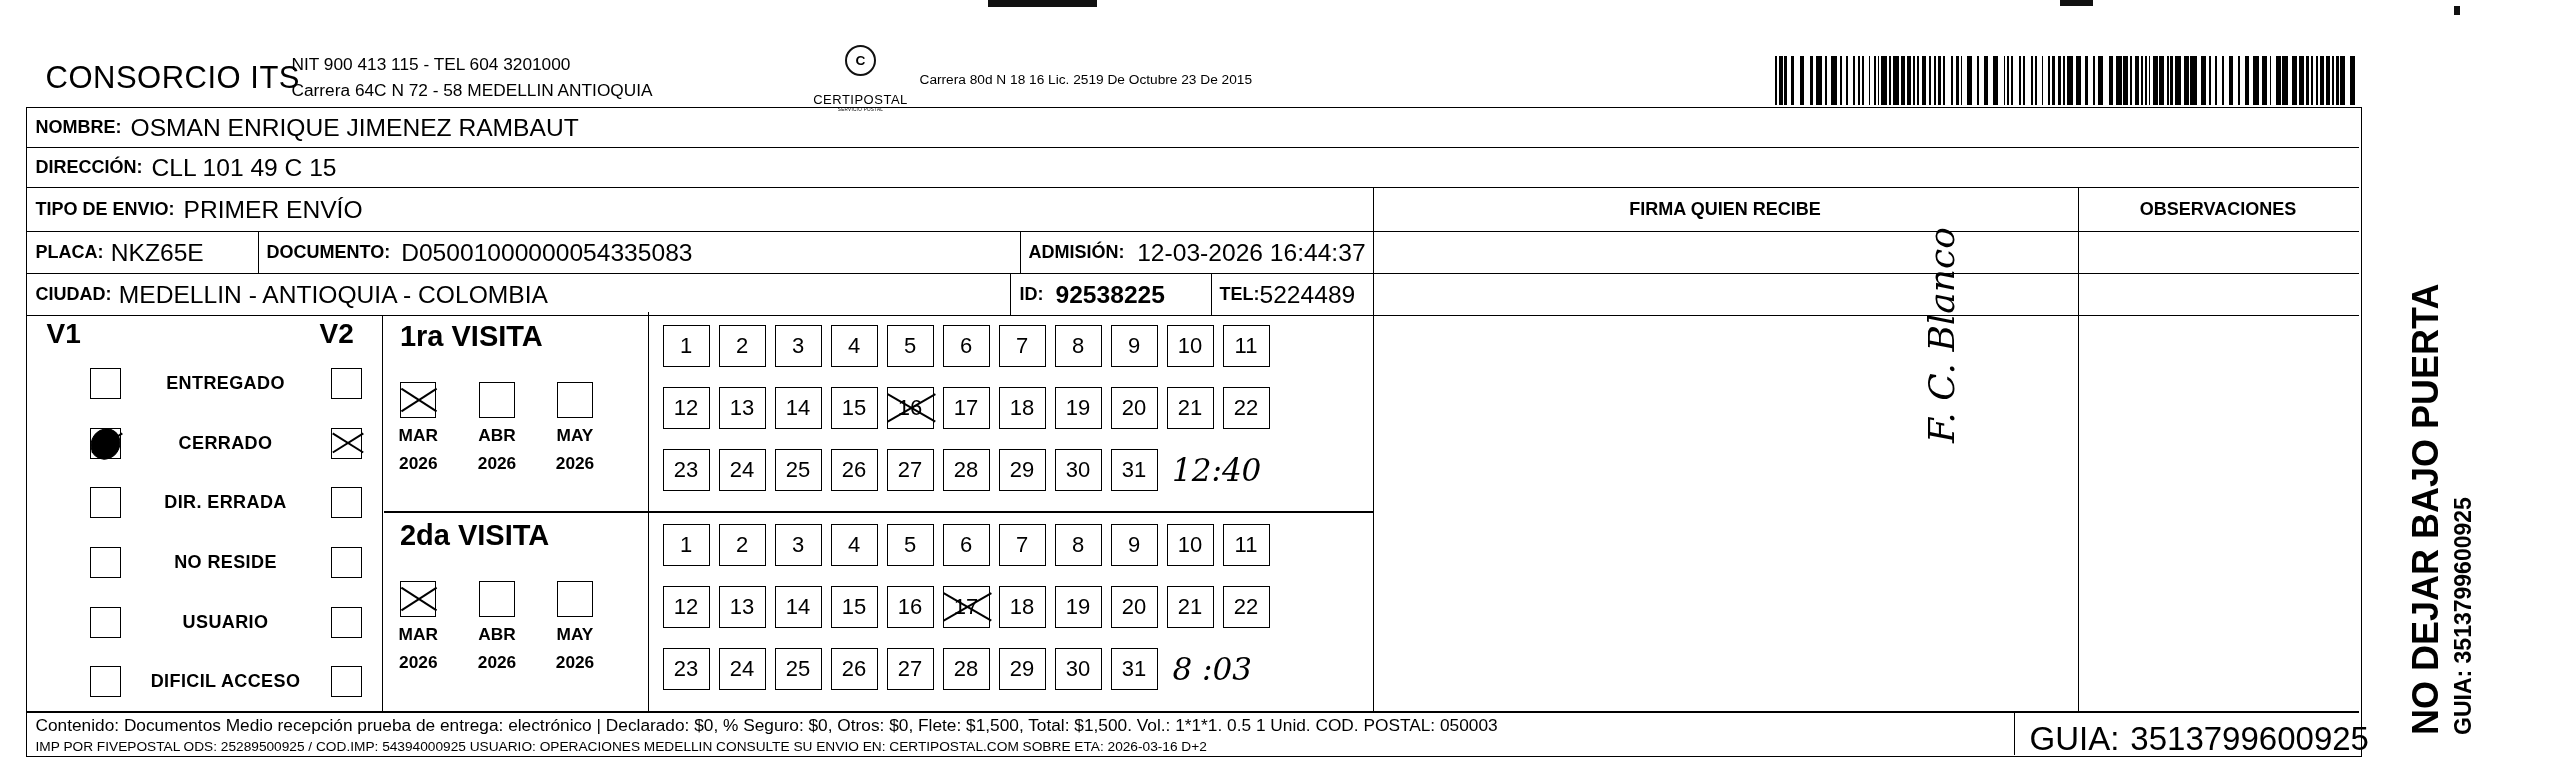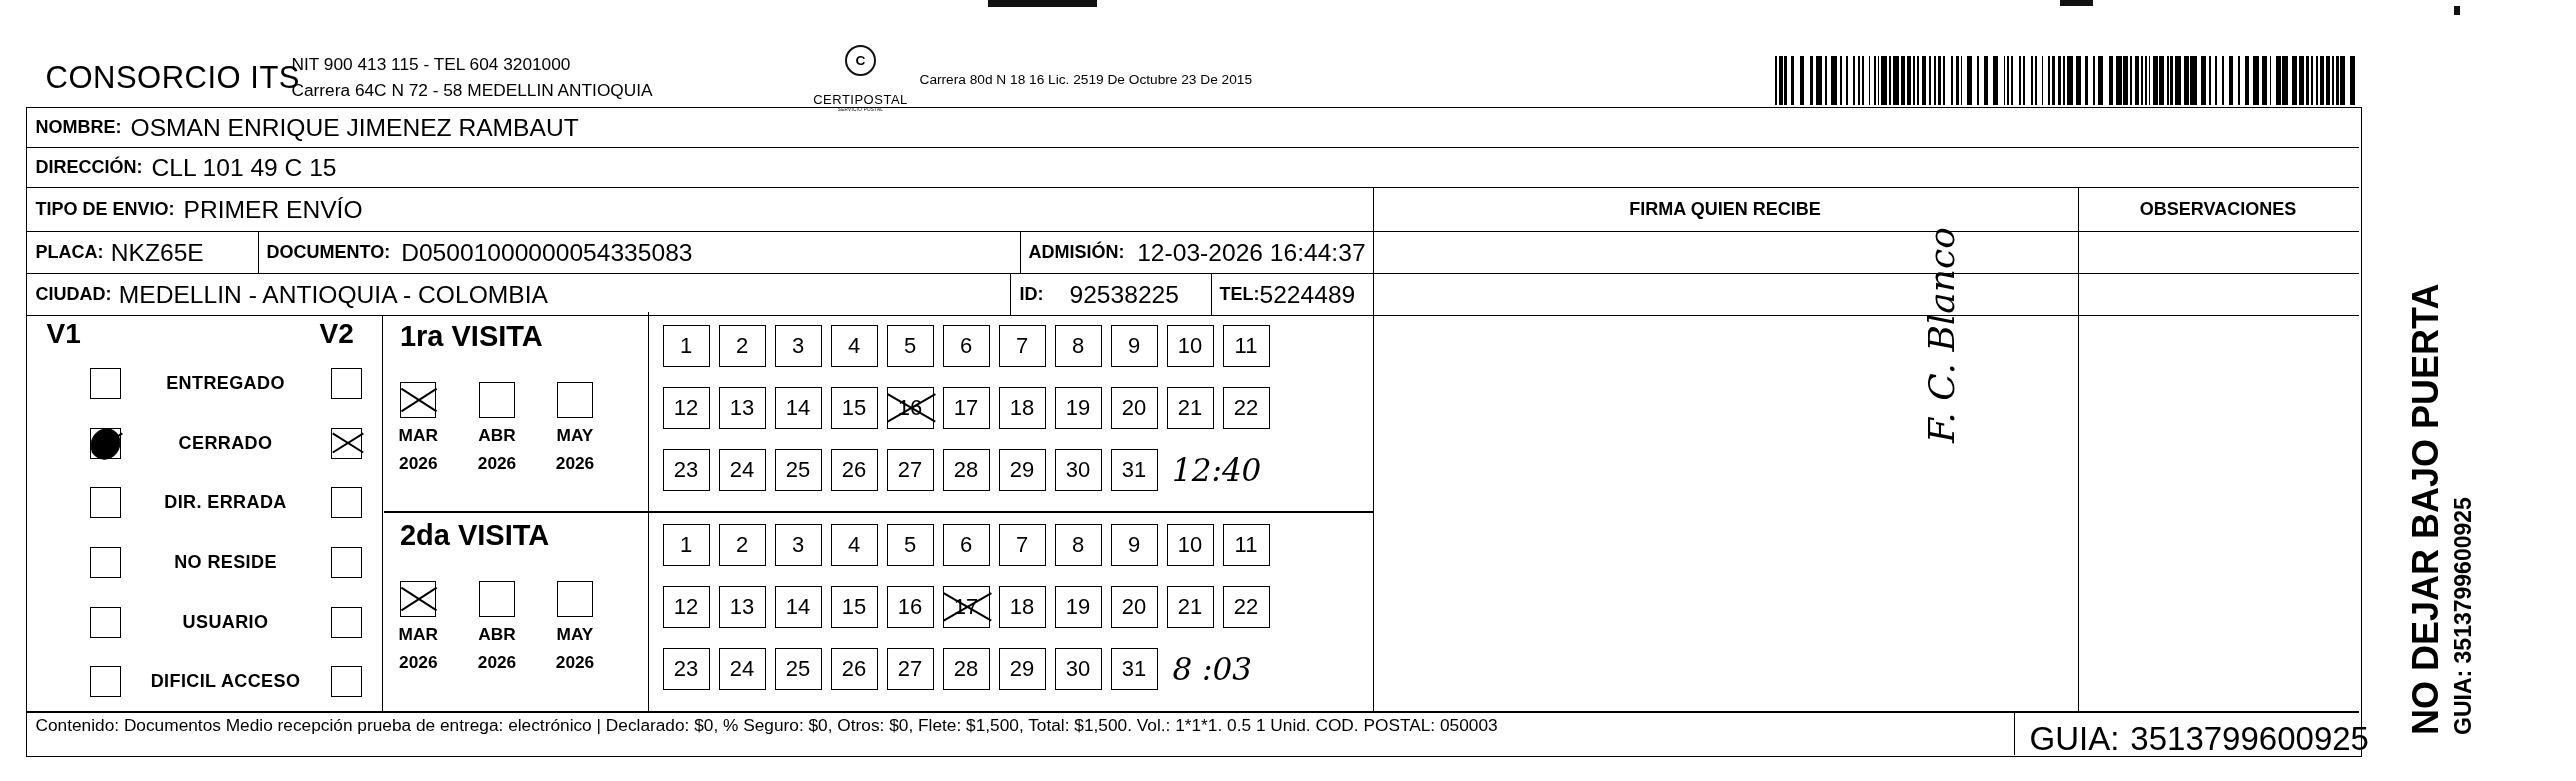--- a/index.html
+++ b/index.html
@@ -306,21 +306,21 @@
       </div>
 
       <div class="row" id="r-ciudad">
         <div class="cellpad" style="left:9px;">
           <span class="lbl">CIUDAD:</span>
           <span class="val" style="margin-left:7.3px;">MEDELLIN - ANTIOQUIA - COLOMBIA</span>
         </div>
         <div class="vline" style="left:983px; top:0; height:42px;"></div>
         <div class="cellpad" style="left:993px;">
           <span class="lbl">ID:</span>
-          <span class="val" style="margin-left:26px;">92538225</span>
+          <span class="val" style="margin-left:12px;font-weight:bold;">92538225</span>
         </div>
         <div class="vline" style="left:1184px; top:0; height:42px;"></div>
         <div class="cellpad" style="left:1193px;">
           <span class="lbl">TEL:</span>
           <span class="val">5224489</span>
         </div>
         <div class="vline" style="left:1346px; top:0; height:42px;"></div>
         <div class="vline" style="left:2051px; top:0; height:42px;"></div>
       </div>
 
@@ -478,20 +478,21 @@
 
         <div class="vline" style="left:2051px; top:0; height:397px;"></div>
         <div style="position:absolute; left:2052px; top:0; width:280px; height:397px;"></div>
       </div>
 
       <div style="position:absolute; left:0; top:603px; width:2332px; height:1.8px; background:#000;"></div>
 
       <div id="r-foot">
         <div style="position:absolute; left:9px; top:1.8px; width:1967px;">
           <div class="footline1">Contenido: Documentos Medio recepción prueba de entrega: electrónico | Declarado: $0, % Seguro: $0, Otros: $0, Flete: $1,500, Total: $1,500. Vol.: 1*1*1. 0.5  1 Unid. COD. POSTAL: 050003</div>
+          <div class="footline2" style="margin-top:3.6px;">IMP POR FIVEPOSTAL ODS: 25289500925 / COD.IMP: 54394000925 USUARIO: OPERACIONES MEDELLIN CONSULTE SU ENVIO EN: CERTIPOSTAL.COM SOBRE ETA: 2026-03-16 D+2</div>
         </div>
         <div class="vline" style="left:1987px; top:0; height:42px;"></div>
         <div style="position:absolute; left:2003px; top:7.3px; display:flex; align-items:center;">
           <span class="guia-box">GUIA:</span>
           <span class="guia-box" style="margin-left:11px;">3513799600925</span>
         </div>
       </div>
 
     </div>
 

